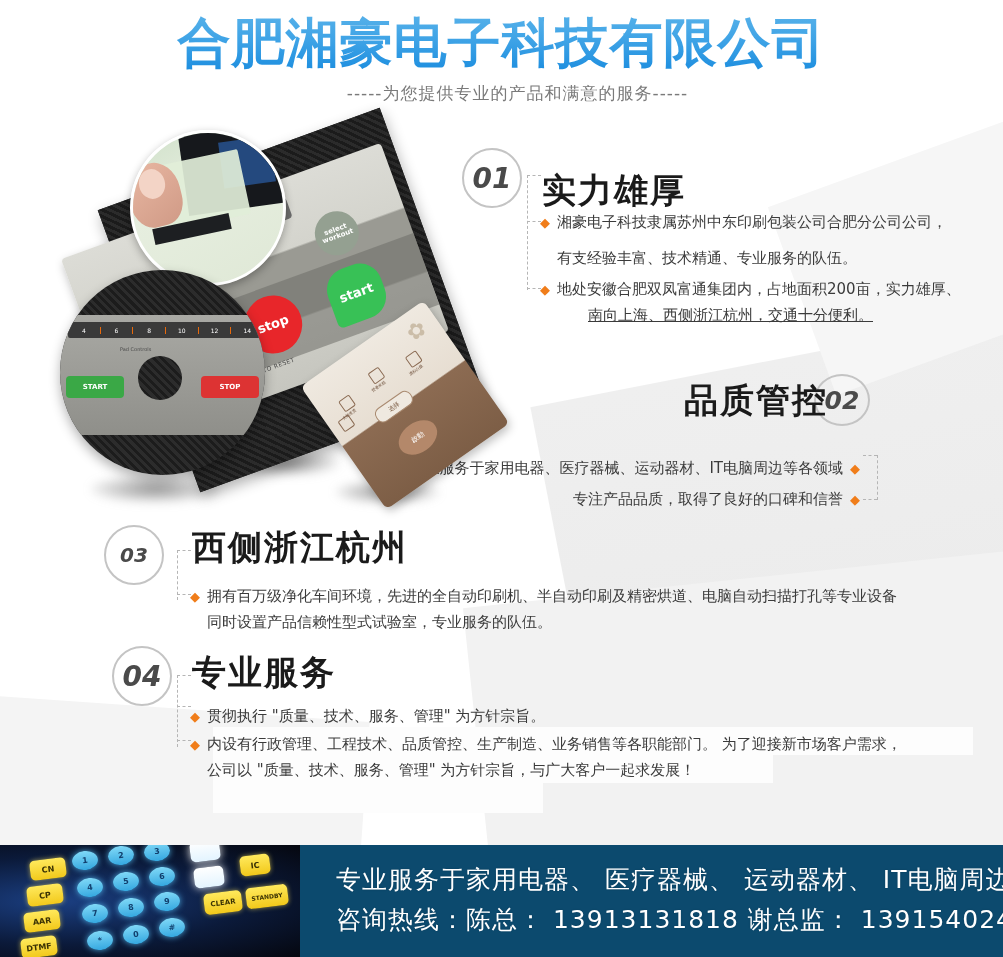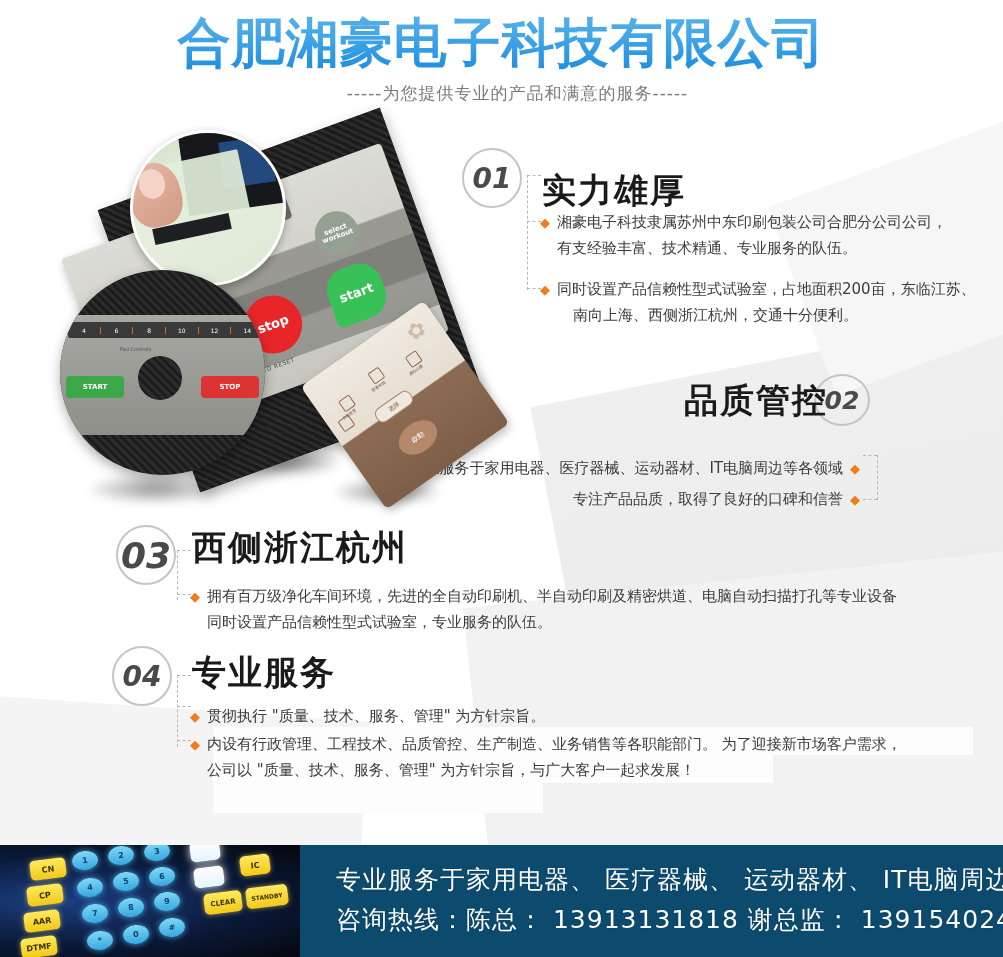--- a/index.html
+++ b/index.html
@@ -171,37 +171,37 @@
   .dash-h{position:absolute;border-top:1px dashed #b5b5b5;}
 
   
   #b01 .badge{left:462px;top:148px;width:56px;height:56px;font-size:28px;}
   #b01 .sec-title{left:542px;top:152px;margin-top:16px;}
   #b01 .dash-v{left:527px;top:175px;height:115px;}
   #b01 .dash-h.d1{left:527px;top:175px;width:14px;}
   #b01 .dash-h.d2{left:527px;top:221px;width:14px;}
   #b01 .dash-h.d3{left:527px;top:288px;width:14px;}
   #b01 .bullet-line.l1{left:540px;top:209px;}
-  #b01 .bullet-line.l1b{left:557px;top:235px;}
+  #b01 .bullet-line.l1b{left:557px;top:245px;}
   #b01 .bullet-line.l2{left:540px;top:276px;}
-  #b01 .bullet-line.l2b{left:573px;top:302px;}
+  #b01 .bullet-line.l2b{left:588px;top:302px;text-decoration:underline;}
 
   
   #b02 .badge{left:814px;top:374px;width:52px;height:48px;font-size:25px;}
   #b02 .sec-title{right:175px;top:378px;}
   #b02 .dash-v{left:877px;top:455px;height:45px;}
   #b02 .dash-h.d1{left:863px;top:455px;width:14px;}
   #b02 .dash-h.d2{left:863px;top:499px;width:14px;}
   #b02 .bullet-line{text-align:right;white-space:nowrap;}
   #b02 .bullet-line.l1{right:143px;top:455px;}
   #b02 .bullet-line.l2{right:143px;top:486px;}
   #b02 .dia-r{color:#f07d1a;font-size:13px;margin-left:7px;}
 
   
-  #b03 .badge{left:116px;top:525px;width:56px;height:56px;font-size:36px;}
+  #b03 .badge{left:104px;top:525px;width:56px;height:56px;font-size:20px;}
   #b03 .sec-title{left:192px;top:525px;}
   #b03 .dash-v{left:177px;top:550px;height:50px;}
   #b03 .dash-h.d1{left:177px;top:550px;width:14px;}
   #b03 .dash-h.d2{left:177px;top:594px;width:14px;}
   #b03 .bullet-line.l1{left:190px;top:583px;}
   #b03 .bullet-line.l1b{left:207px;top:609px;}
 
   
   #b04 .badge{left:112px;top:646px;width:56px;height:56px;font-size:28px;}
   #b04 .sec-title{left:192px;top:650px;}
@@ -317,21 +317,21 @@
     <div class="dash-h d1"></div>
     <div class="dash-h d2"></div>
     <div class="dash-h d3"></div>
     <div class="bullet-line l1">
       <span class="dia">◆</span><span>湘豪电子科技隶属苏州中东印刷包装公司合肥分公司公司，</span>
     </div>
     <div class="bullet-line l1b">
       <span>有支经验丰富、技术精通、专业服务的队伍。</span>
     </div>
     <div class="bullet-line l2">
-      <span class="dia">◆</span><span>同时设置产品信赖性型式试验室，占地面积200亩，东临江苏、</span>
+      <span class="dia">◆</span><span>地处安徽合肥双凤富通集团内，占地面积200亩，实力雄厚、</span>
     </div>
     <div class="bullet-line l2b">
       <span>南向上海、西侧浙江杭州，交通十分便利。</span>
     </div>
   </div>
 
   <div id="b02">
     <div class="badge">02</div>
     <div class="sec-title">品质管控</div>
     <div class="dash-v"></div>

